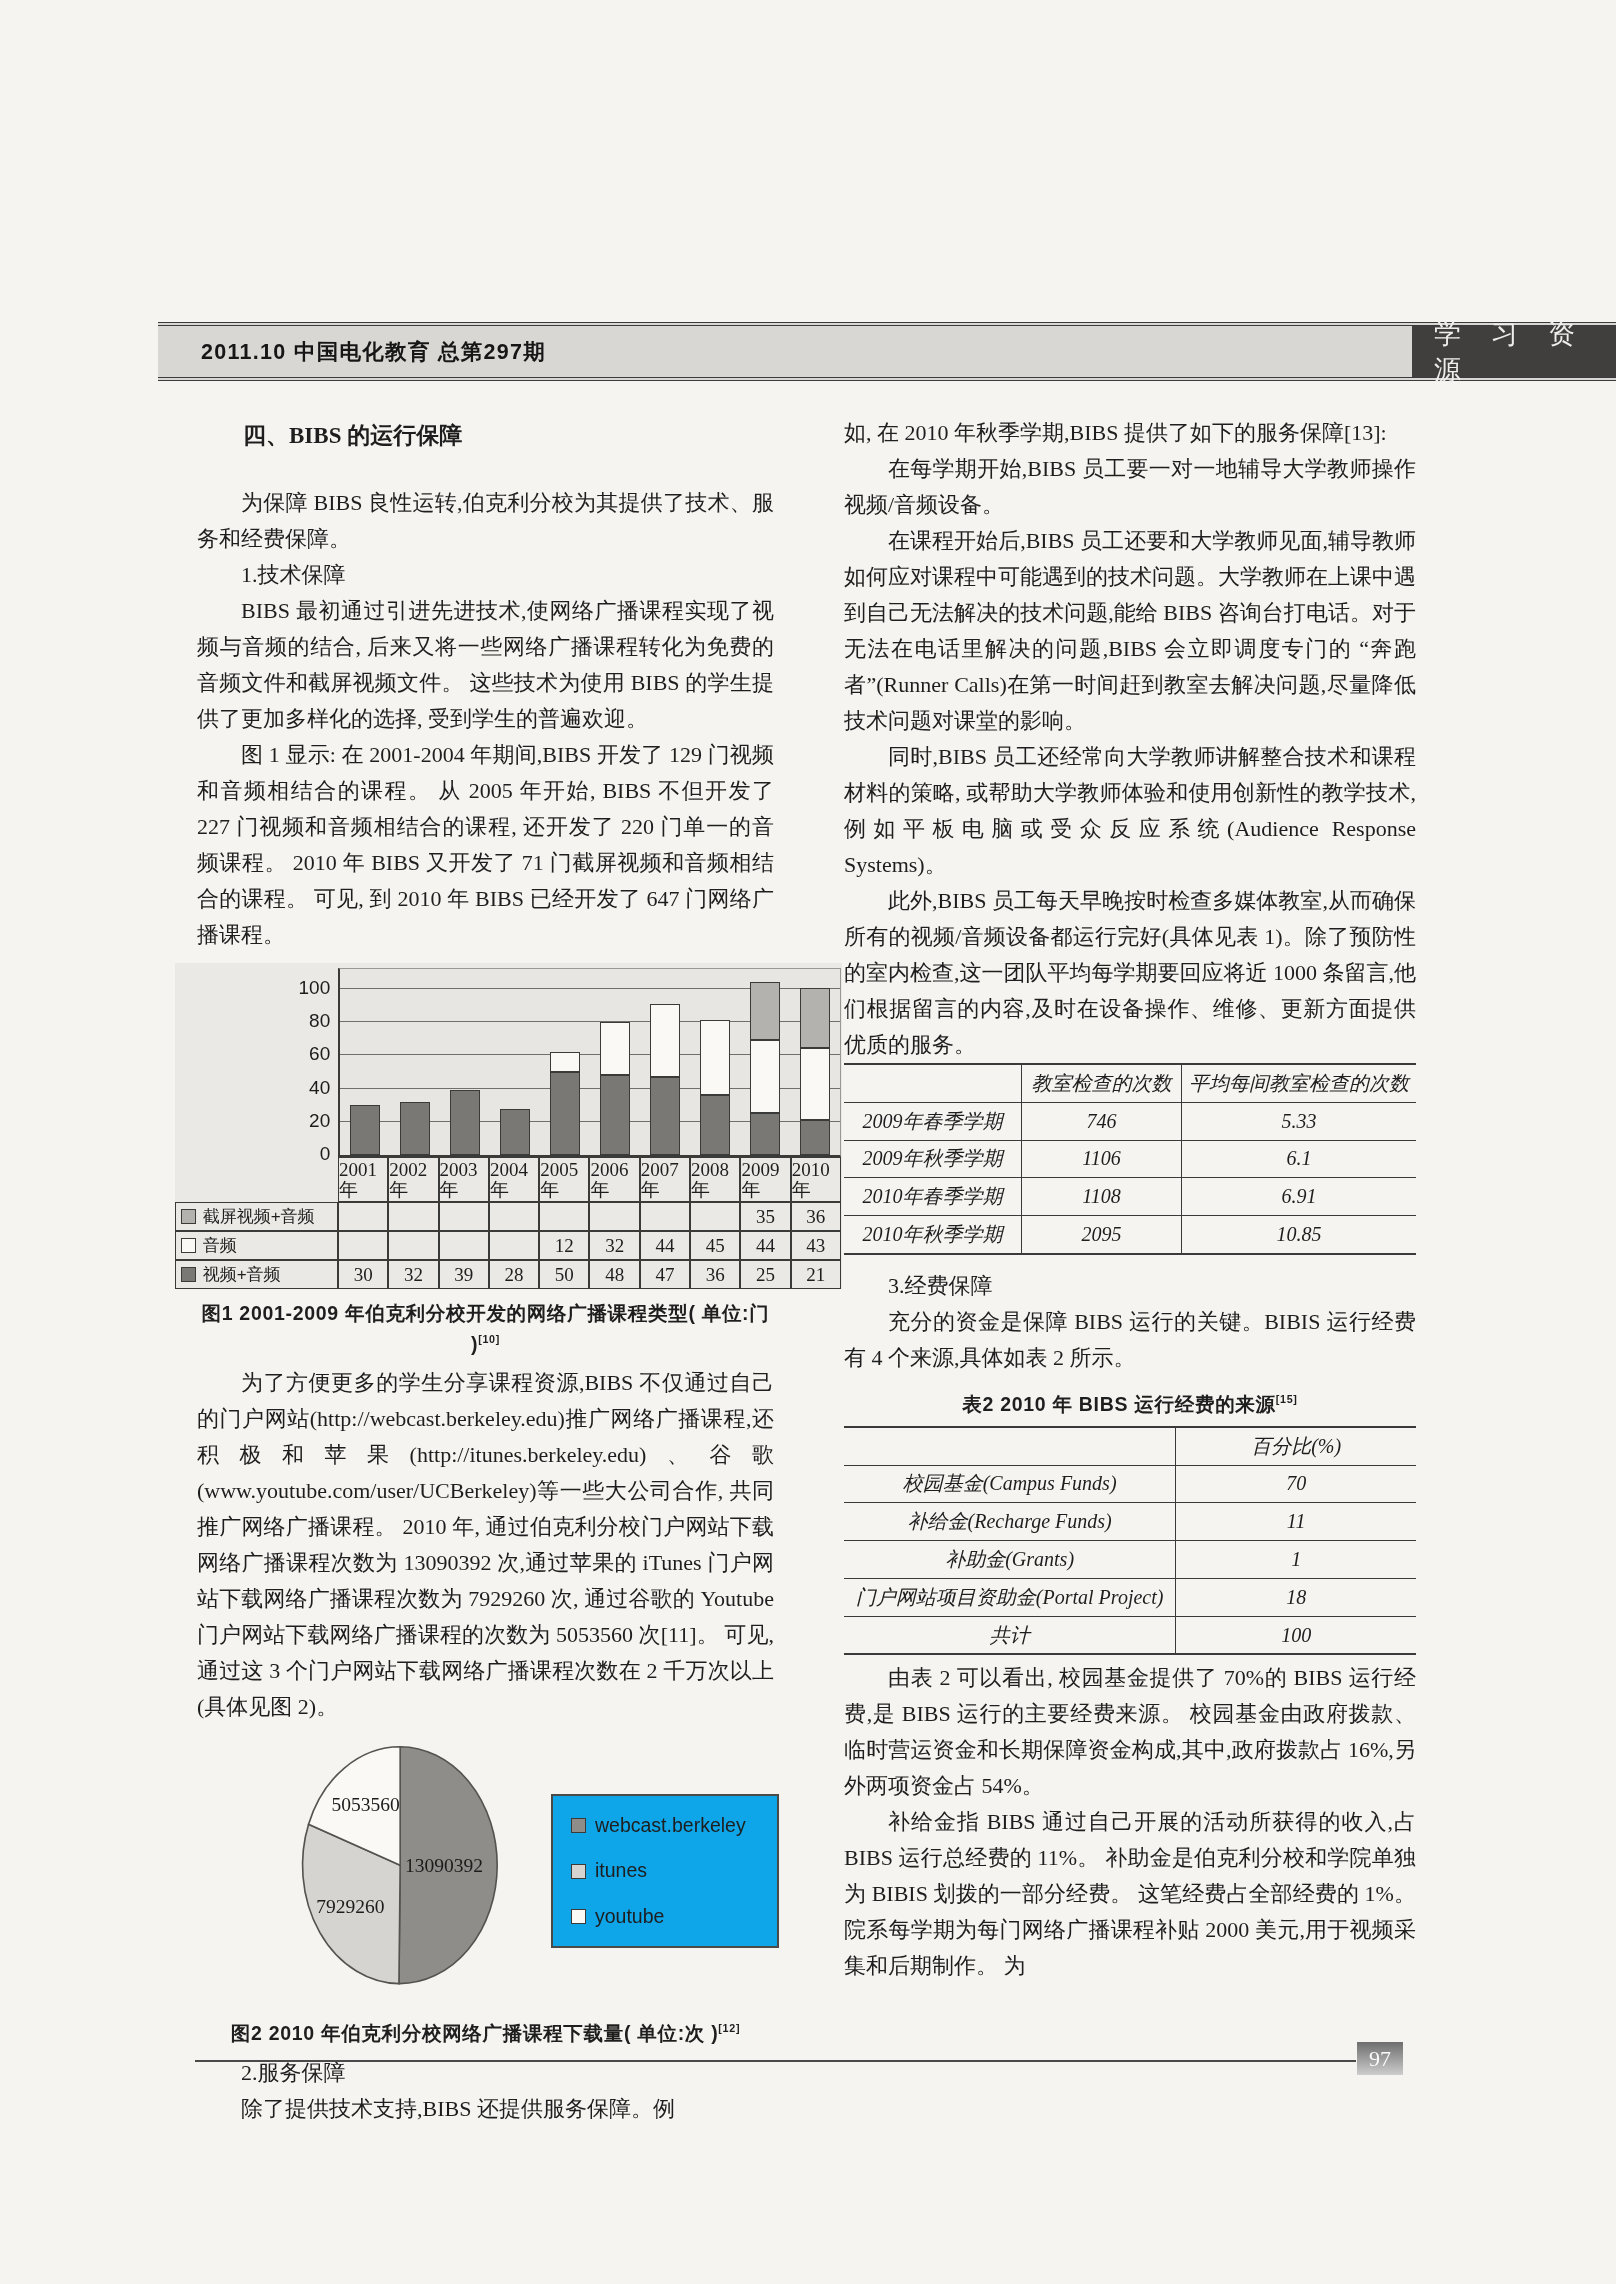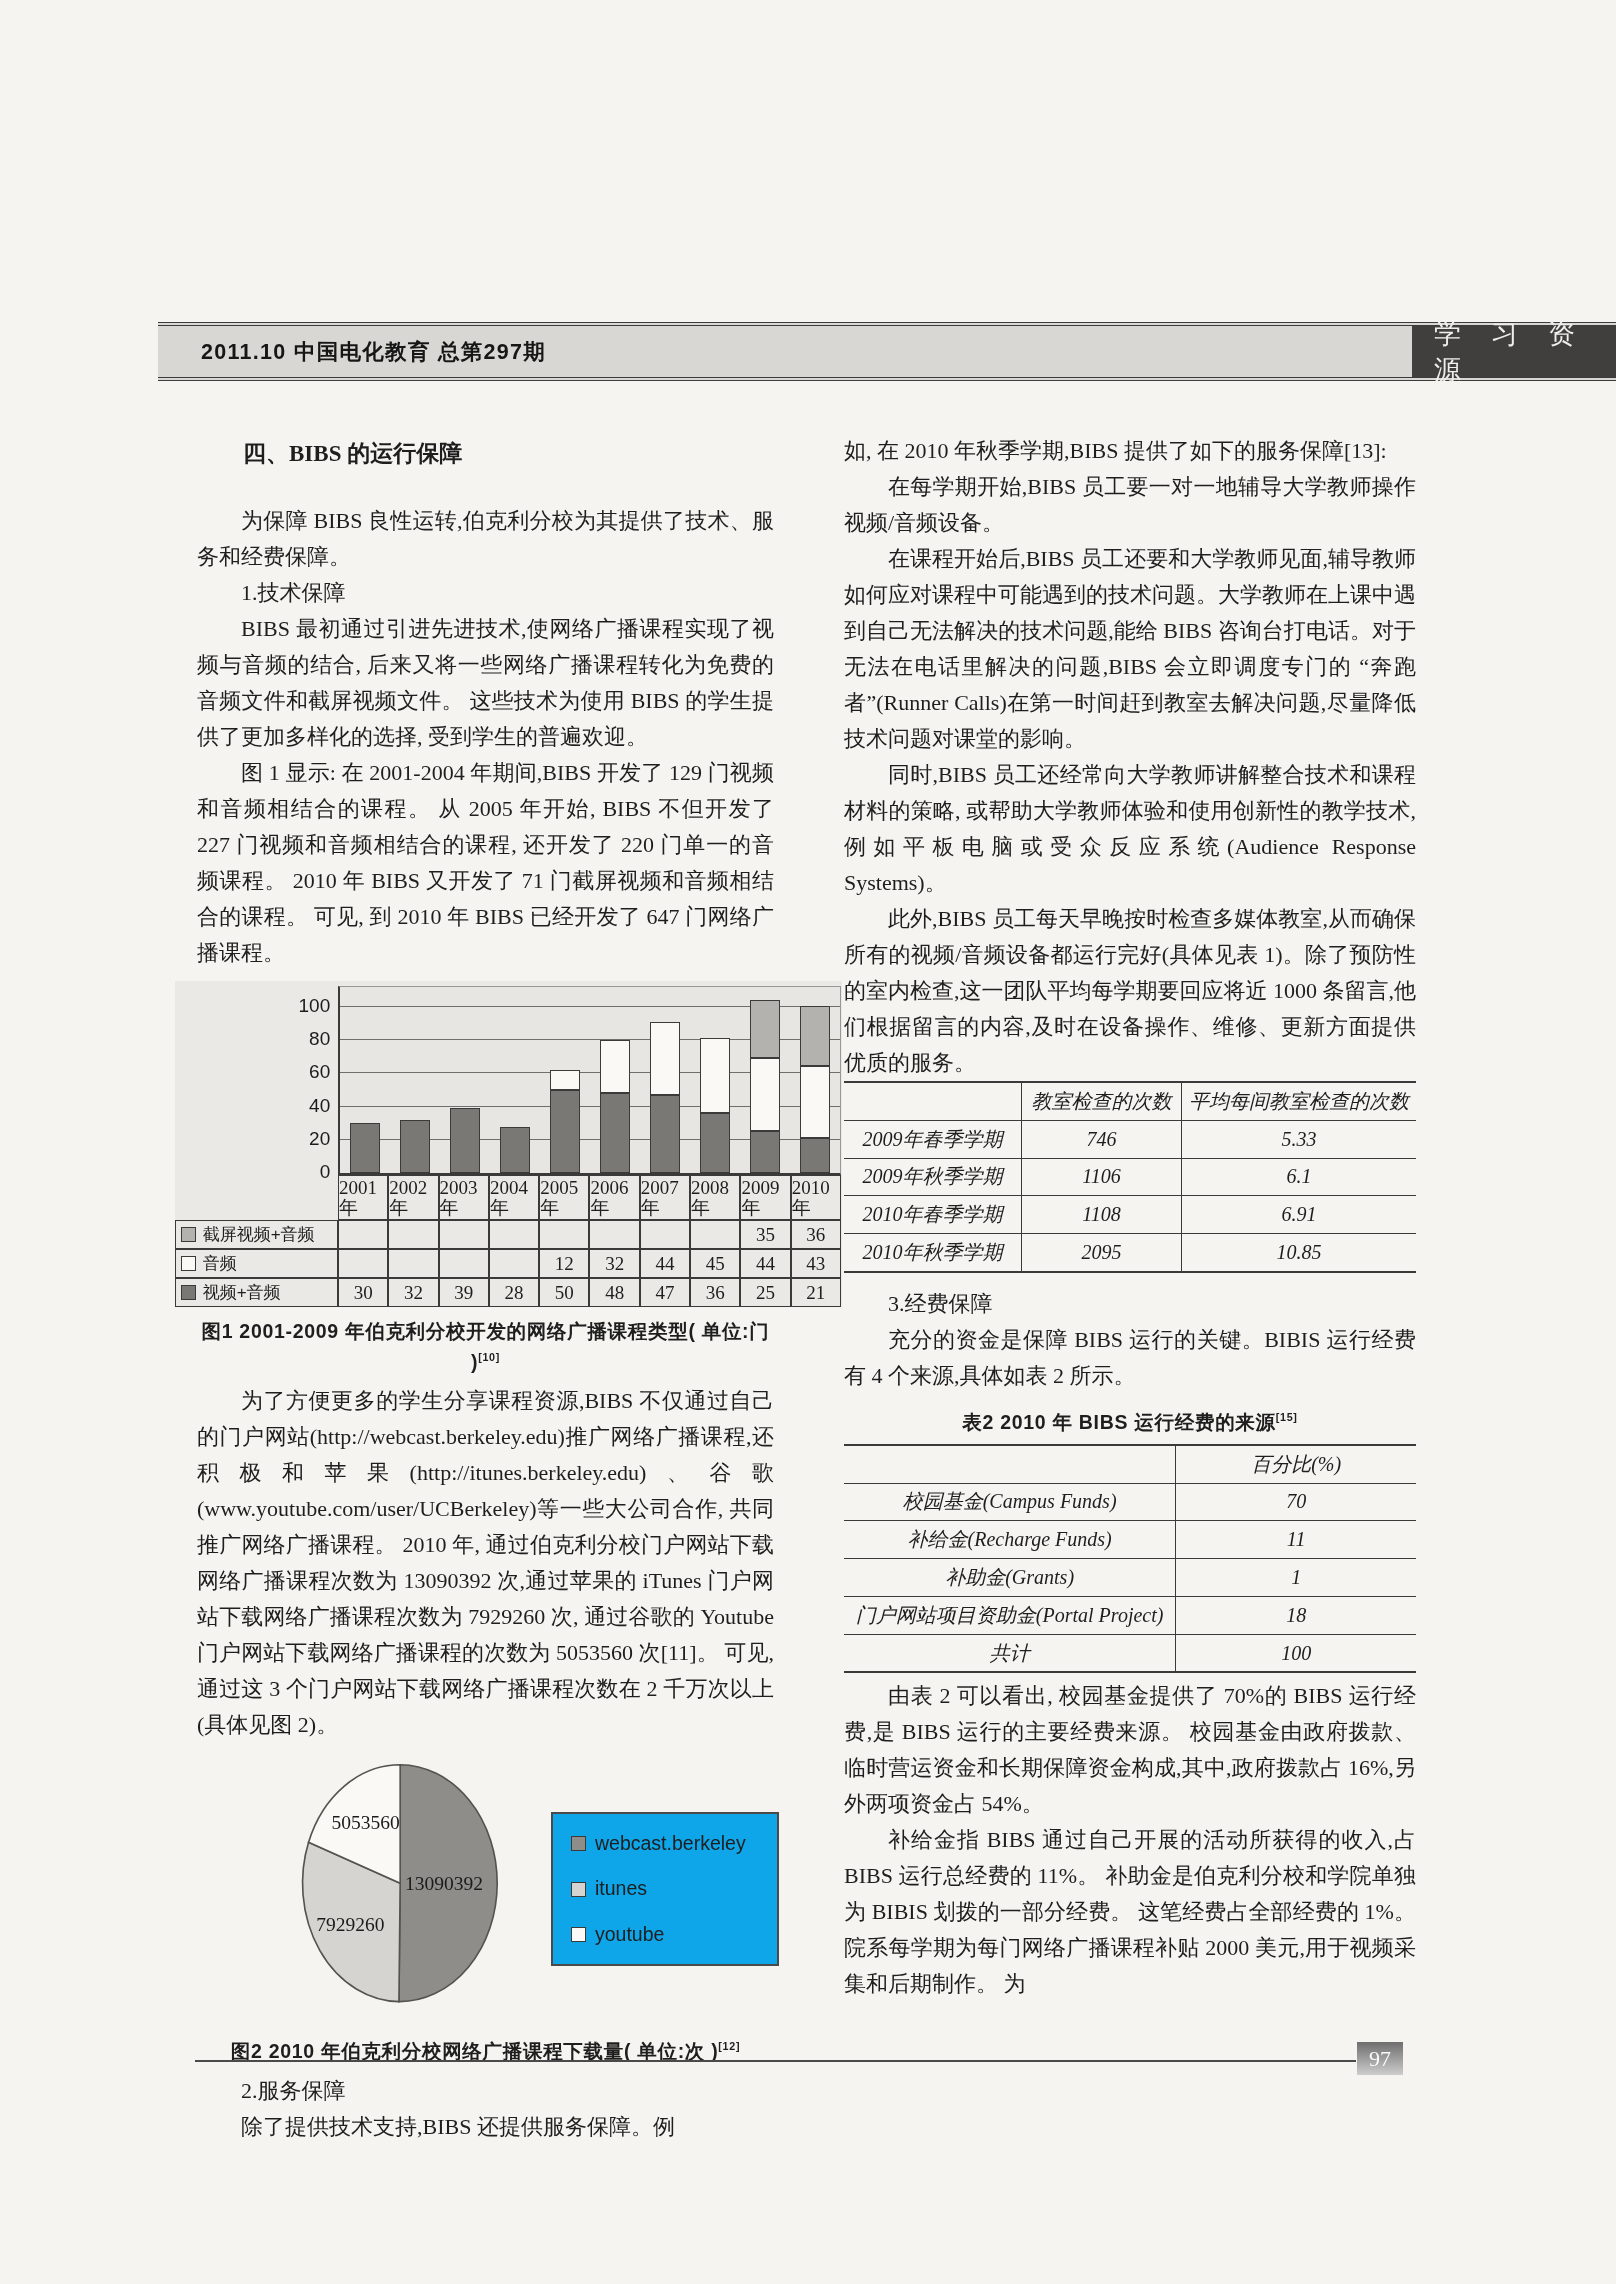--- a/index.html
+++ b/index.html
@@ -10,21 +10,21 @@
   .header-bar{position:absolute;left:158px;top:322px;width:1490px;height:51px;
     background:#d8d7d3;border-top:4.6px double #3b3b3b;border-bottom:4.6px double #3b3b3b;
     display:flex;align-items:center;justify-content:space-between;box-sizing:content-box;}
   .header-left{margin-left:43px;font-family:"Liberation Sans",sans-serif;font-size:21.5px;
     font-weight:bold;letter-spacing:1.3px;color:#161616;white-space:nowrap;}
   .header-banner{height:100%;width:236px;background:#403f3d;color:#efeeec;display:flex;
     align-items:center;justify-content:center;font-size:27px;letter-spacing:30px;
     padding-left:22px;box-sizing:border-box;}
 
   
-  .col{position:absolute;top:433px;font-size:22px;line-height:36px;text-align:justify;}
+  .col{position:absolute;top:415px;font-size:22px;line-height:36px;text-align:justify;}
   .col-left{left:197px;width:577px;}
   .col-right{left:844px;width:572px;}
   .para{text-indent:2em;margin:0;}
   .heading{font-size:23px;font-weight:bold;text-indent:2em;margin:2.6px 0 31px;}
   .subhead{text-indent:2em;margin:0;}
 
   
   .fig1{margin:10.4px 0 3.9px -22px;width:666px;background:#eae9e5;padding:5.2px 1.3px 0 0;}
   .chart-grid{display:grid;grid-template-columns:163px repeat(10,1fr);}
   .plot-gutter{position:relative;border:none;}

